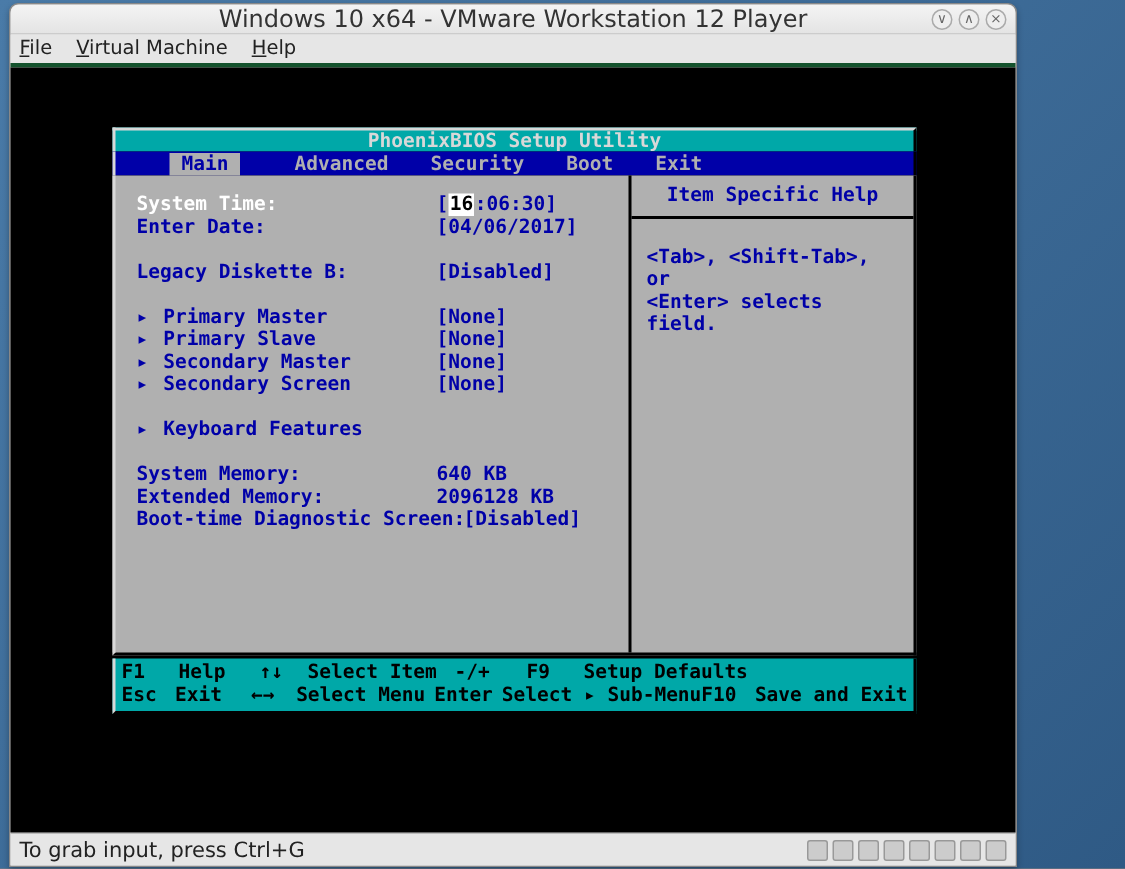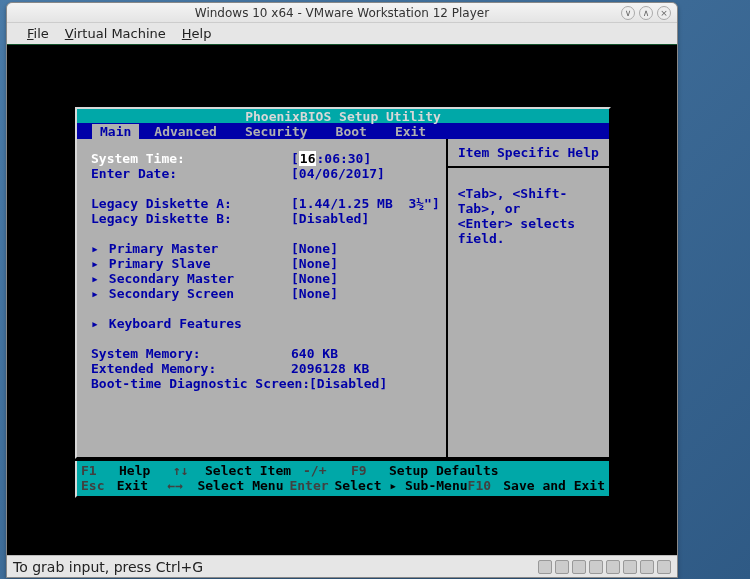--- a/index.html
+++ b/index.html
@@ -25,40 +25,40 @@
   .titlebar {
     height: 20px;
     background: linear-gradient(#f4f4f4,#e4e4e4);
     border-bottom: 1px solid #ccc;
     display: flex;
     align-items: center;
     justify-content: center;
     border-radius: 6px 6px 0 0;
     position: relative;
   }
-  .titlebar-text { font-size: 12px; color: #333; }
+  .titlebar-text { font-size: 16px; color: #333; }
   .titlebar-controls { position: absolute; right: 6px; display:flex; gap:4px; }
   .tbtn {
     width: 14px; height: 14px;
     border: 1px solid #aaa;
     border-radius: 50%;
     background: #eee;
     font-size: 9px;
     line-height: 12px;
     text-align: center;
     color: #666;
   }
   .menubar {
     height: 22px;
     background: #e6e6e6;
     display: flex;
     align-items: center;
-    padding: 0 14px;
+    padding: 0 0;
     gap: 4px;
-    border-bottom: 1px solid #14532d;
+    border-bottom: 3px solid #14532d;
   }
   .menuitem {
     padding: 2px 6px;
     font-size: 13px;
     color: #222;
   }
   .menuitem u { text-decoration: underline; }
   .vm-screen {
     flex: 1;
     background: #000;
@@ -76,35 +76,34 @@
     font-weight: bold;
   }
   .bios-titlebar {
     background: #00a8a8;
     color: #d8d8d8;
     text-align: center;
     height: 16px;
     border-left: 2px solid #d8d8d8;
     border-top: 2px solid #d8d8d8;
     border-right: 2px solid #000;
-    margin-top: 22px;
   }
   .bios-tabs {
     background: #0000a8;
     color: #b0b0b0;
     height: 16px;
     display: flex;
     align-items: center;
     padding-left: 14px;
     gap: 0;
     border-left: 2px solid #d8d8d8;
     border-right: 2px solid #000;
   }
   .bios-tab { padding: 0 14px; }
-  .bios-tab.active { background: #b0b0b0; color: #0000a8; padding:0 8px; margin:0 1px; }
+  .bios-tab.active { background: #b0b0b0; color: #0000a8; padding:0 8px; margin:0 22px; }
   .bios-body {
     background: #b0b0b0;
     border-left: 2px solid #d8d8d8;
     border-right: 2px solid #000;
     border-bottom: 2px solid #000;
     display: flex;
     height: 320px;
   }
   .bios-main {
     flex: 1;
@@ -134,21 +133,21 @@
     background: #00a8a8;
     color: #000;
     padding: 2px 4px 3px 4px;
     font-family: inherit;
     border-left: 2px solid #d8d8d8;
     border-right: 2px solid #000;
     border-bottom: 2px solid #000;
   }
   .frow { display:flex; }
   .frow span { white-space: pre; }
-  .fkey { color: #404040; }
+  .fkey { color: #000000; }
   .faction { color: #000; }
   .ftri { color:#000; }
   .statusbar {
     height: 22px;
     background: #e6e6e6;
     border-top: 1px solid #bbb;
     display: flex;
     align-items: center;
     padding: 0 6px;
     font-size: 14px;
@@ -193,24 +192,20 @@
           <div class="row">
             <span class="label sel">System Time:</span>
             <span class="value">[<span class="hl">16</span>:06:30]</span>
           </div>
           <div class="row">
             <span class="label">Enter Date:</span>
             <span class="value">[04/06/2017]</span>
           </div>
           <div class="row">&nbsp;</div>
           <div class="row">
-            <span class="label">Legacy Diskette A:</span>
-            <span class="value">[1.44/1.25 MB  3½"]</span>
-          </div>
-          <div class="row">
             <span class="label">Legacy Diskette B:</span>
             <span class="value">[Disabled]</span>
           </div>
           <div class="row">&nbsp;</div>
           <div class="row">
             <span class="label"><span class="tri">▸</span> <span>Primary Master</span></span>
             <span class="value">[None]</span>
           </div>
           <div class="row">
             <span class="label"><span class="tri">▸</span> <span>Primary Slave</span></span>

